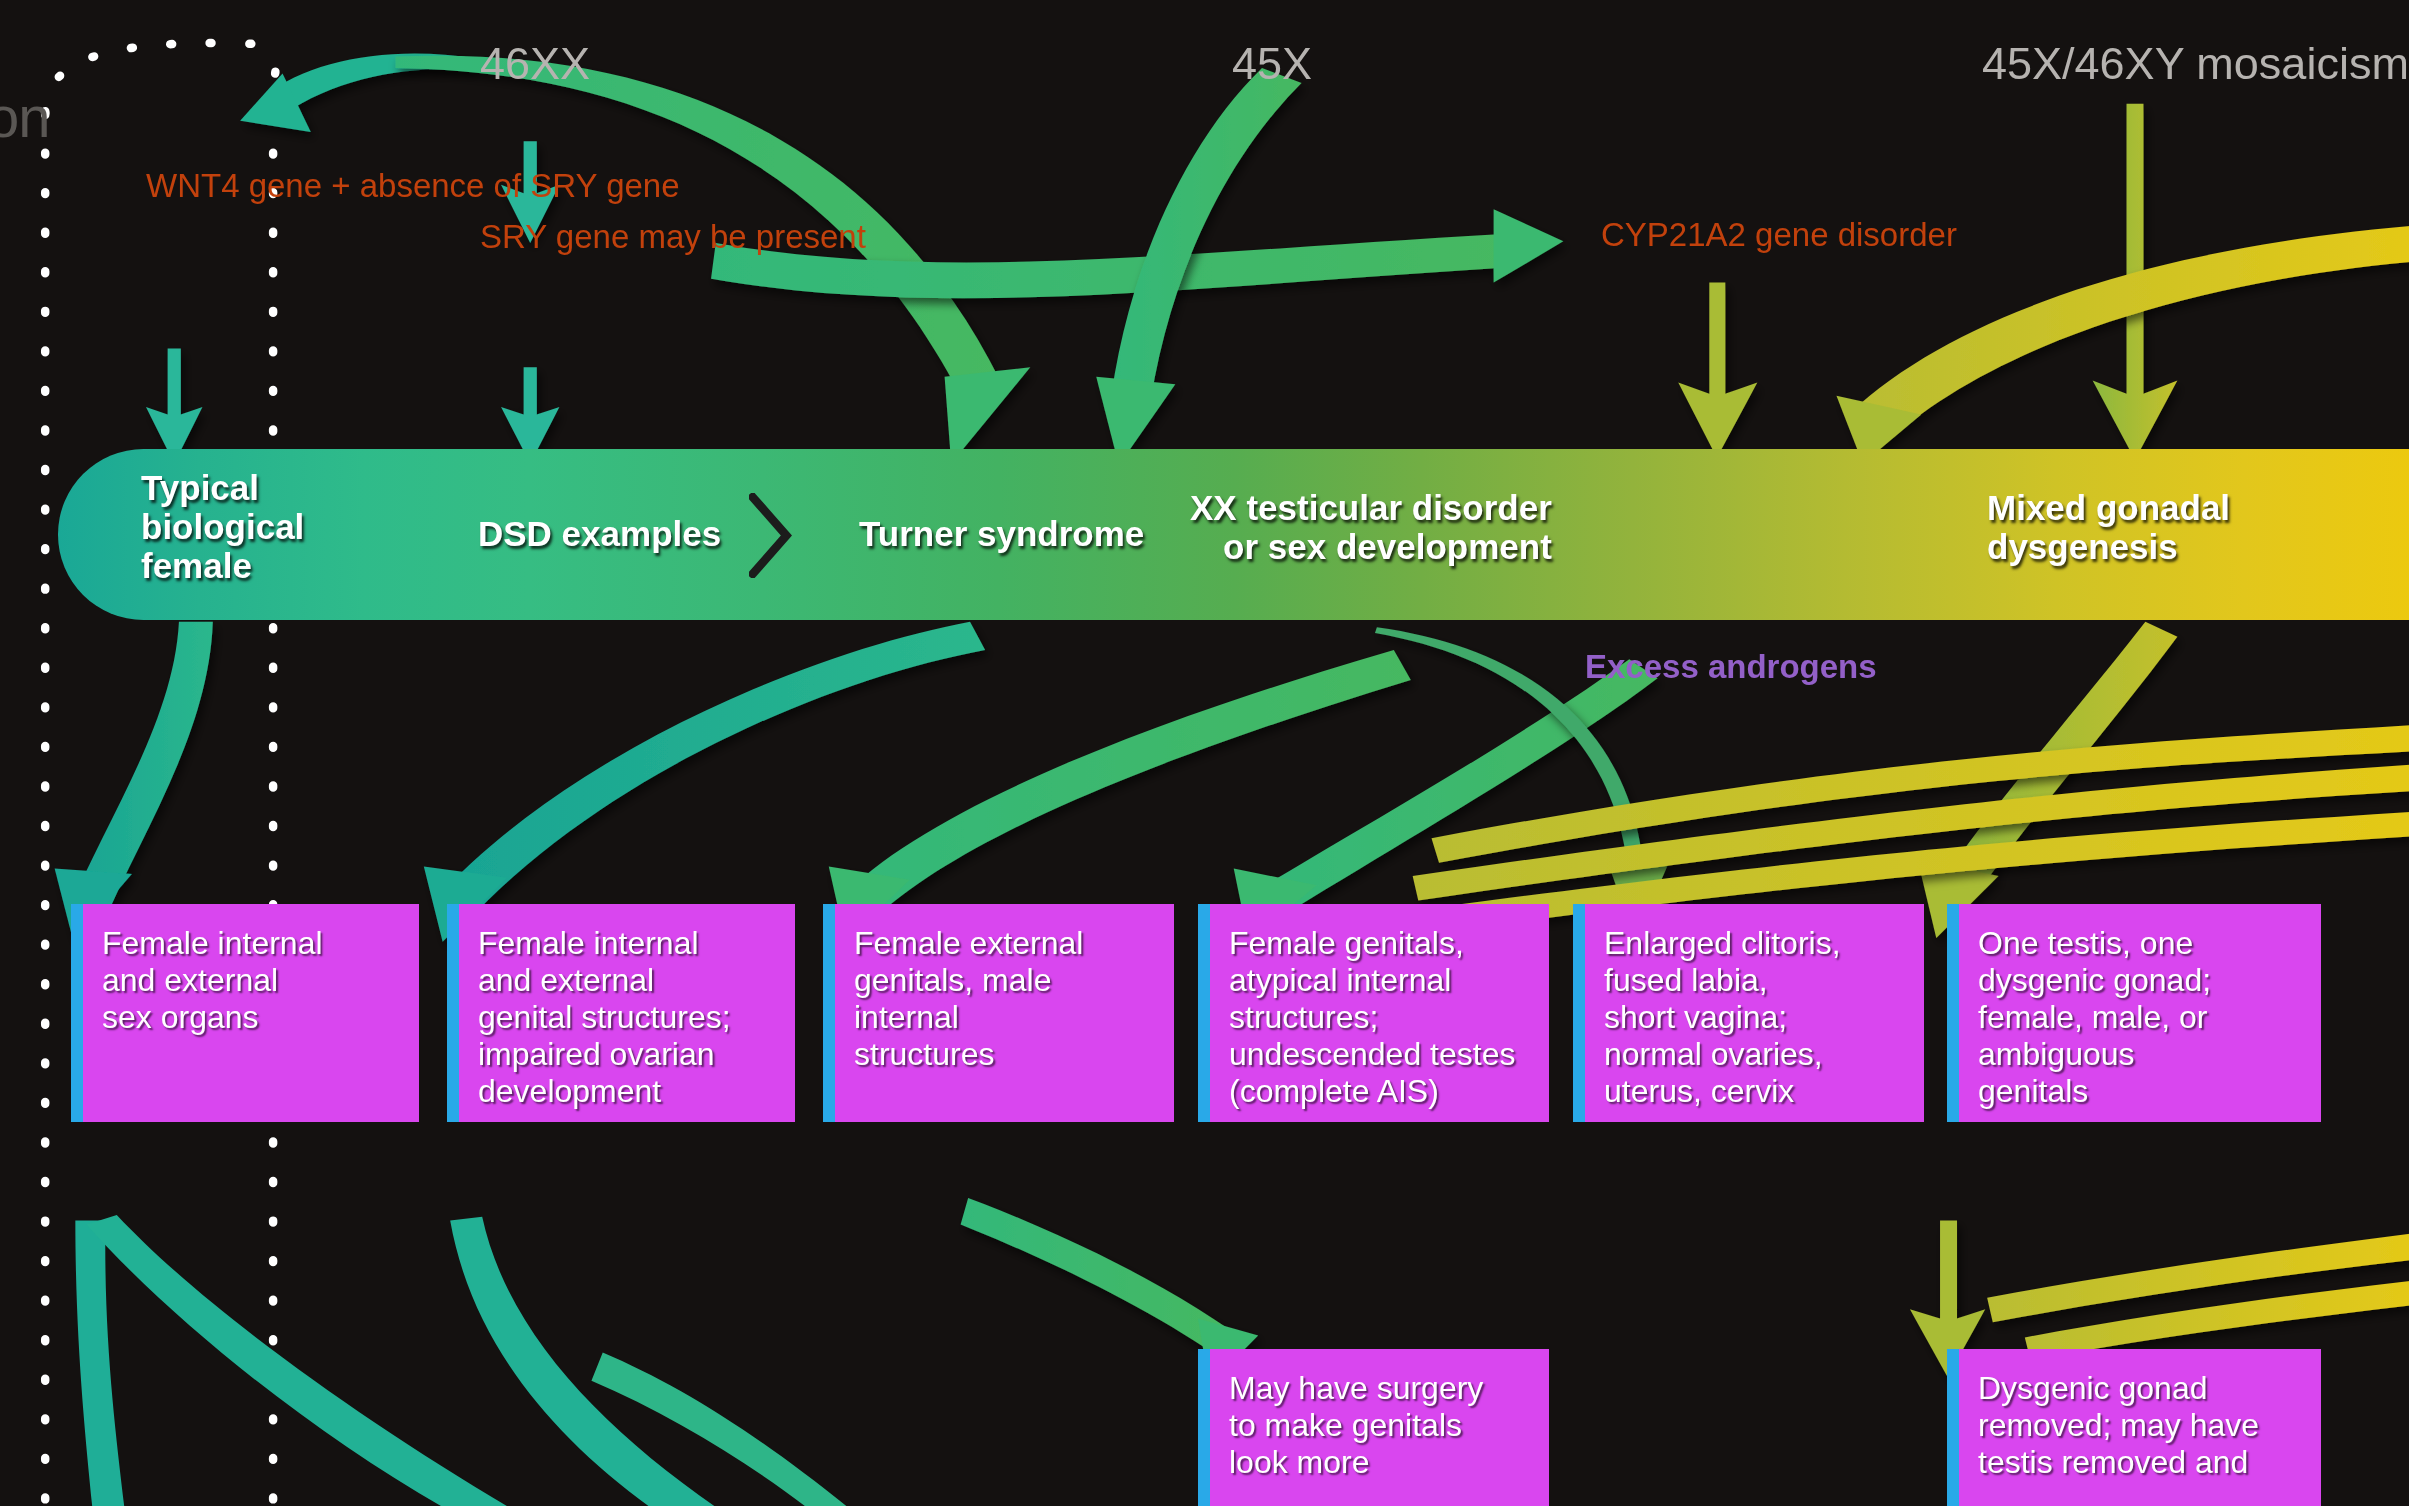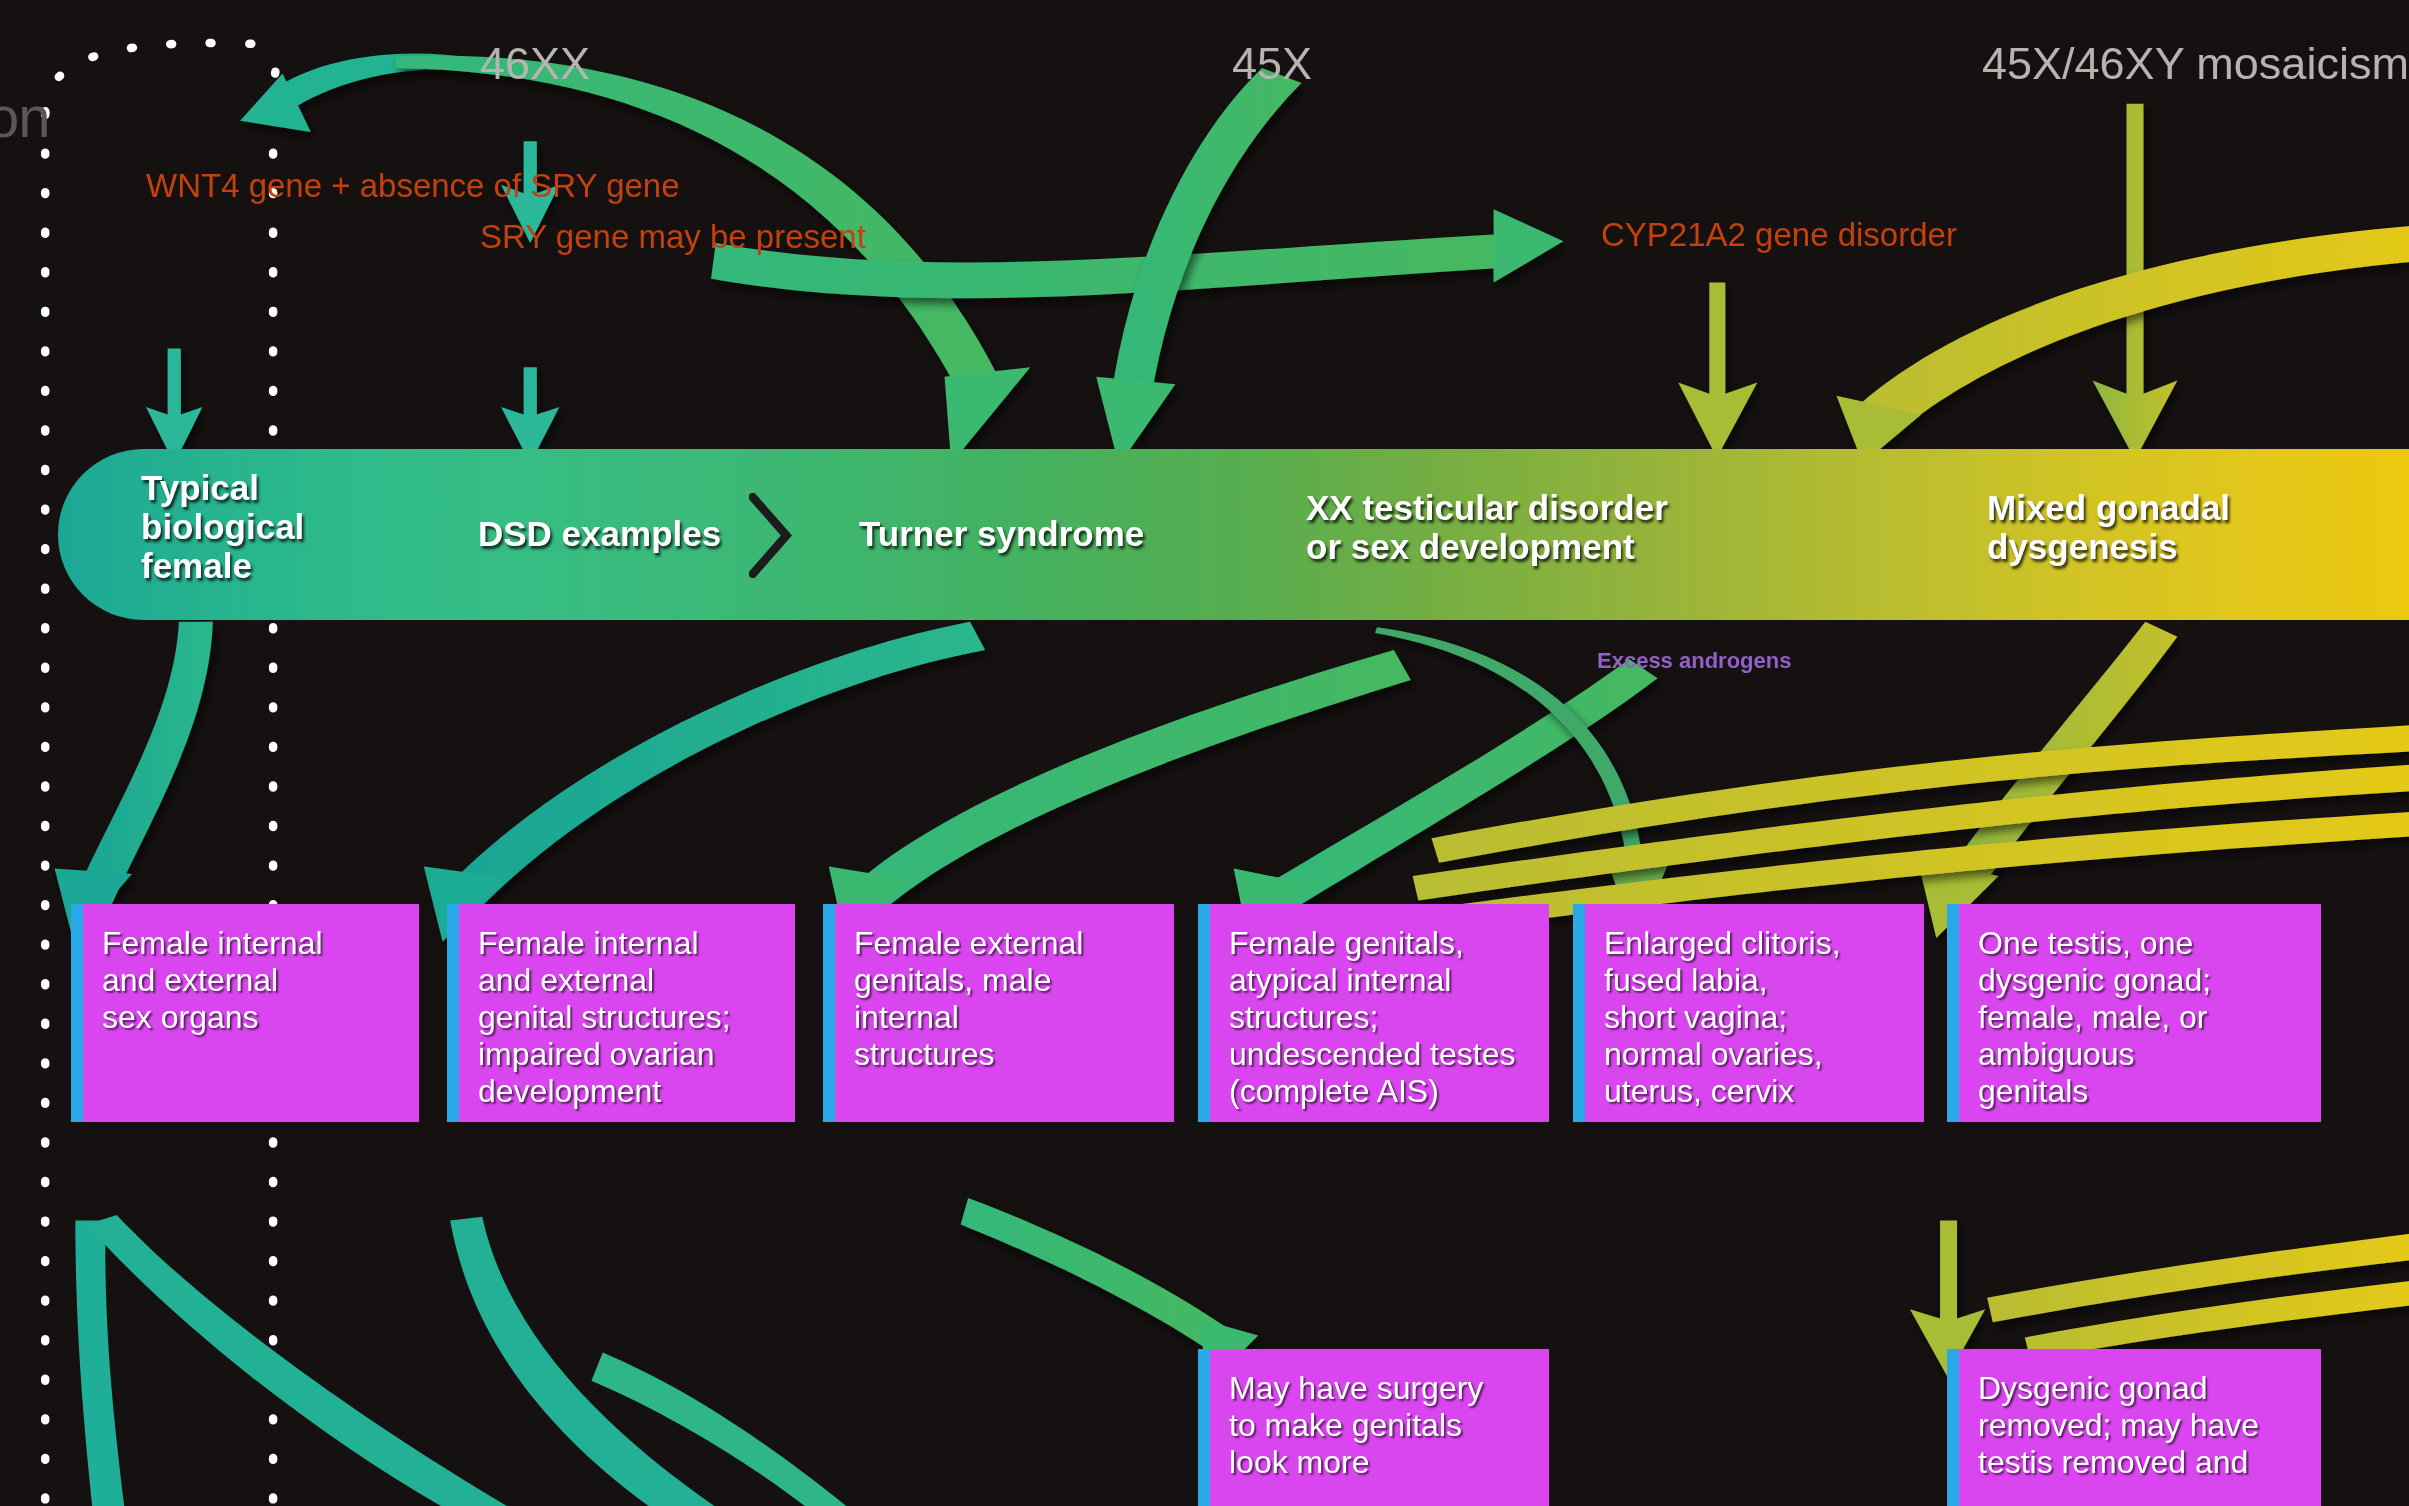--- a/index.html
+++ b/index.html
@@ -43,24 +43,23 @@
   .gene-note {
     color:#c2410c;
     font-size:33px;
     line-height:1.07;
     font-weight:400;
     white-space:nowrap;
   }
 
   .excess {
     color:#9360c8;
-    font-size:22px;
+    font-size:33px;
     font-weight:700;
     white-space:nowrap;
-    margin-left:12px;
   }
 
   
   #spectrum {
     position:absolute;
     left:58px; top:449px;
     width:2351px; height:171px;
     border-radius:86px 0 0 86px;
     background:linear-gradient(90deg,
       #1aa896 0%,
@@ -271,21 +270,21 @@
 may be present</div>
   <div class="gene-note abs" style="left:1601px; top:217px;">CYP21A2 gene disorder</div>
 
   <div id="spectrum"></div>
 
   <div class="bar-label" style="left:141px; top:468px;">Typical
 biological
 female</div>
   <div class="bar-label" style="left:478px; top:514px;">DSD examples</div>
   <div class="bar-label" style="left:859px; top:514px;">Turner syndrome</div>
-  <div class="bar-label" style="left:1306px; top:488px;">XX testicular disorder
+  <div class="bar-label" style="left:1190px; top:488px;text-align:right;">XX testicular disorder
 or sex development</div>
   <div class="bar-label" style="left:1987px; top:488px;">Mixed gonadal
 dysgenesis</div>
 
   <svg class="chev" viewBox="0 0 46 90">
     <path d="M4,4 L40,45 L4,86" stroke="#1c1c1c" stroke-width="9" fill="none" stroke-linecap="square" stroke-linejoin="miter"></path>
   </svg>
 
   <div class="excess abs" style="left:1585px; top:648px;">Excess androgens</div>
 

